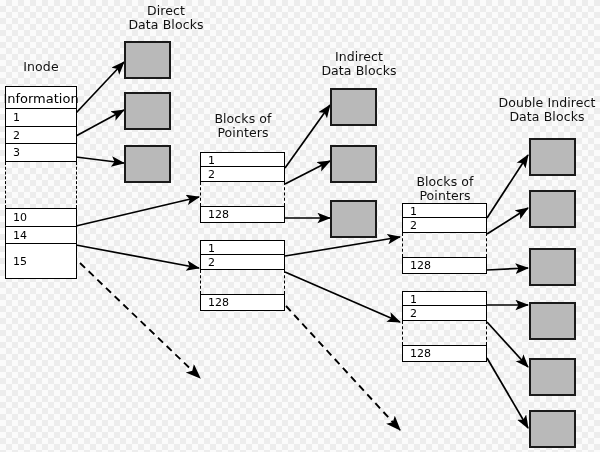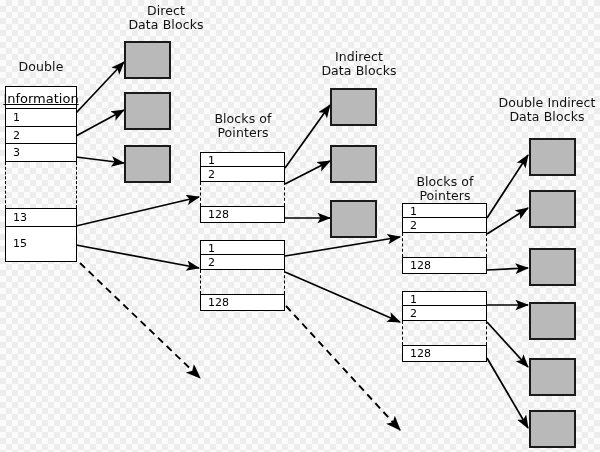--- a/index.html
+++ b/index.html
@@ -49,21 +49,20 @@
     display:flex;
     align-items:center;
     padding-left:7px;
     margin-top:-1.6px;
   }
   .trow.head{
     font-size:13px;
     padding-left:0;
     justify-content:center;
     margin-top:0;
-    text-decoration:underline;
   }
   .gap{
     box-sizing:border-box;
     border-left:1.6px dashed #000;
     border-right:1.6px dashed #000;
     background:transparent;
   }
 </style>
 </head>
 <body>
@@ -100,39 +99,40 @@
     <path d="M487,305 L528,305"></path>
     <path d="M487,322 L528,367"></path>
     <path d="M487,358 L528,428"></path>
   </g>
   <g stroke="#000" stroke-width="1.9" fill="none" stroke-dasharray="7,5" marker-end="url(#ah)">
     <path d="M80,263 L200,378"></path>
     <path d="M286,306 L400,430"></path>
   </g>
 </svg>
 
-<div class="lbl" style="left:5px;top:60px;width:72px;">Double</div>
+<div class="lbl" style="left:5px;top:60px;width:72px;">Inode</div>
 <div class="lbl" style="left:111px;top:4px;width:110px;">Direct
 Data Blocks</div>
 <div class="lbl" style="left:188px;top:112px;width:110px;">Blocks of
 Pointers</div>
 <div class="lbl" style="left:304px;top:50px;width:110px;">Indirect
 Data Blocks</div>
 <div class="lbl" style="left:390px;top:175px;width:110px;">Blocks of
 Pointers</div>
 <div class="lbl" style="left:490px;top:96px;width:114px;">Double Indirect
 Data Blocks</div>
 
 <div class="table" style="left:5px;top:86px;width:72px;">
   <div class="trow head" style="height:24px;">Information</div>
   <div class="trow" style="height:19px;">1</div>
   <div class="trow" style="height:19px;">2</div>
   <div class="trow" style="height:19px;">3</div>
   <div class="gap" style="height:46px;"></div>
-  <div class="trow" style="height:19px;margin-top:0;">13</div>
+  <div class="trow" style="height:19px;margin-top:0;">10</div>
+  <div class="trow" style="height:19px;">14</div>
   <div class="trow" style="height:36px;">15</div>
 </div>
 
 <div class="dblock" style="left:124px;top:41px;width:47px;height:38px;"></div>
 <div class="dblock" style="left:124px;top:92px;width:47px;height:38px;"></div>
 <div class="dblock" style="left:124px;top:145px;width:47px;height:38px;"></div>
 
 <div class="table" style="left:200px;top:152px;width:85px;">
   <div class="trow" style="height:16px;margin-top:0;">1</div>
   <div class="trow" style="height:16px;">2</div>

